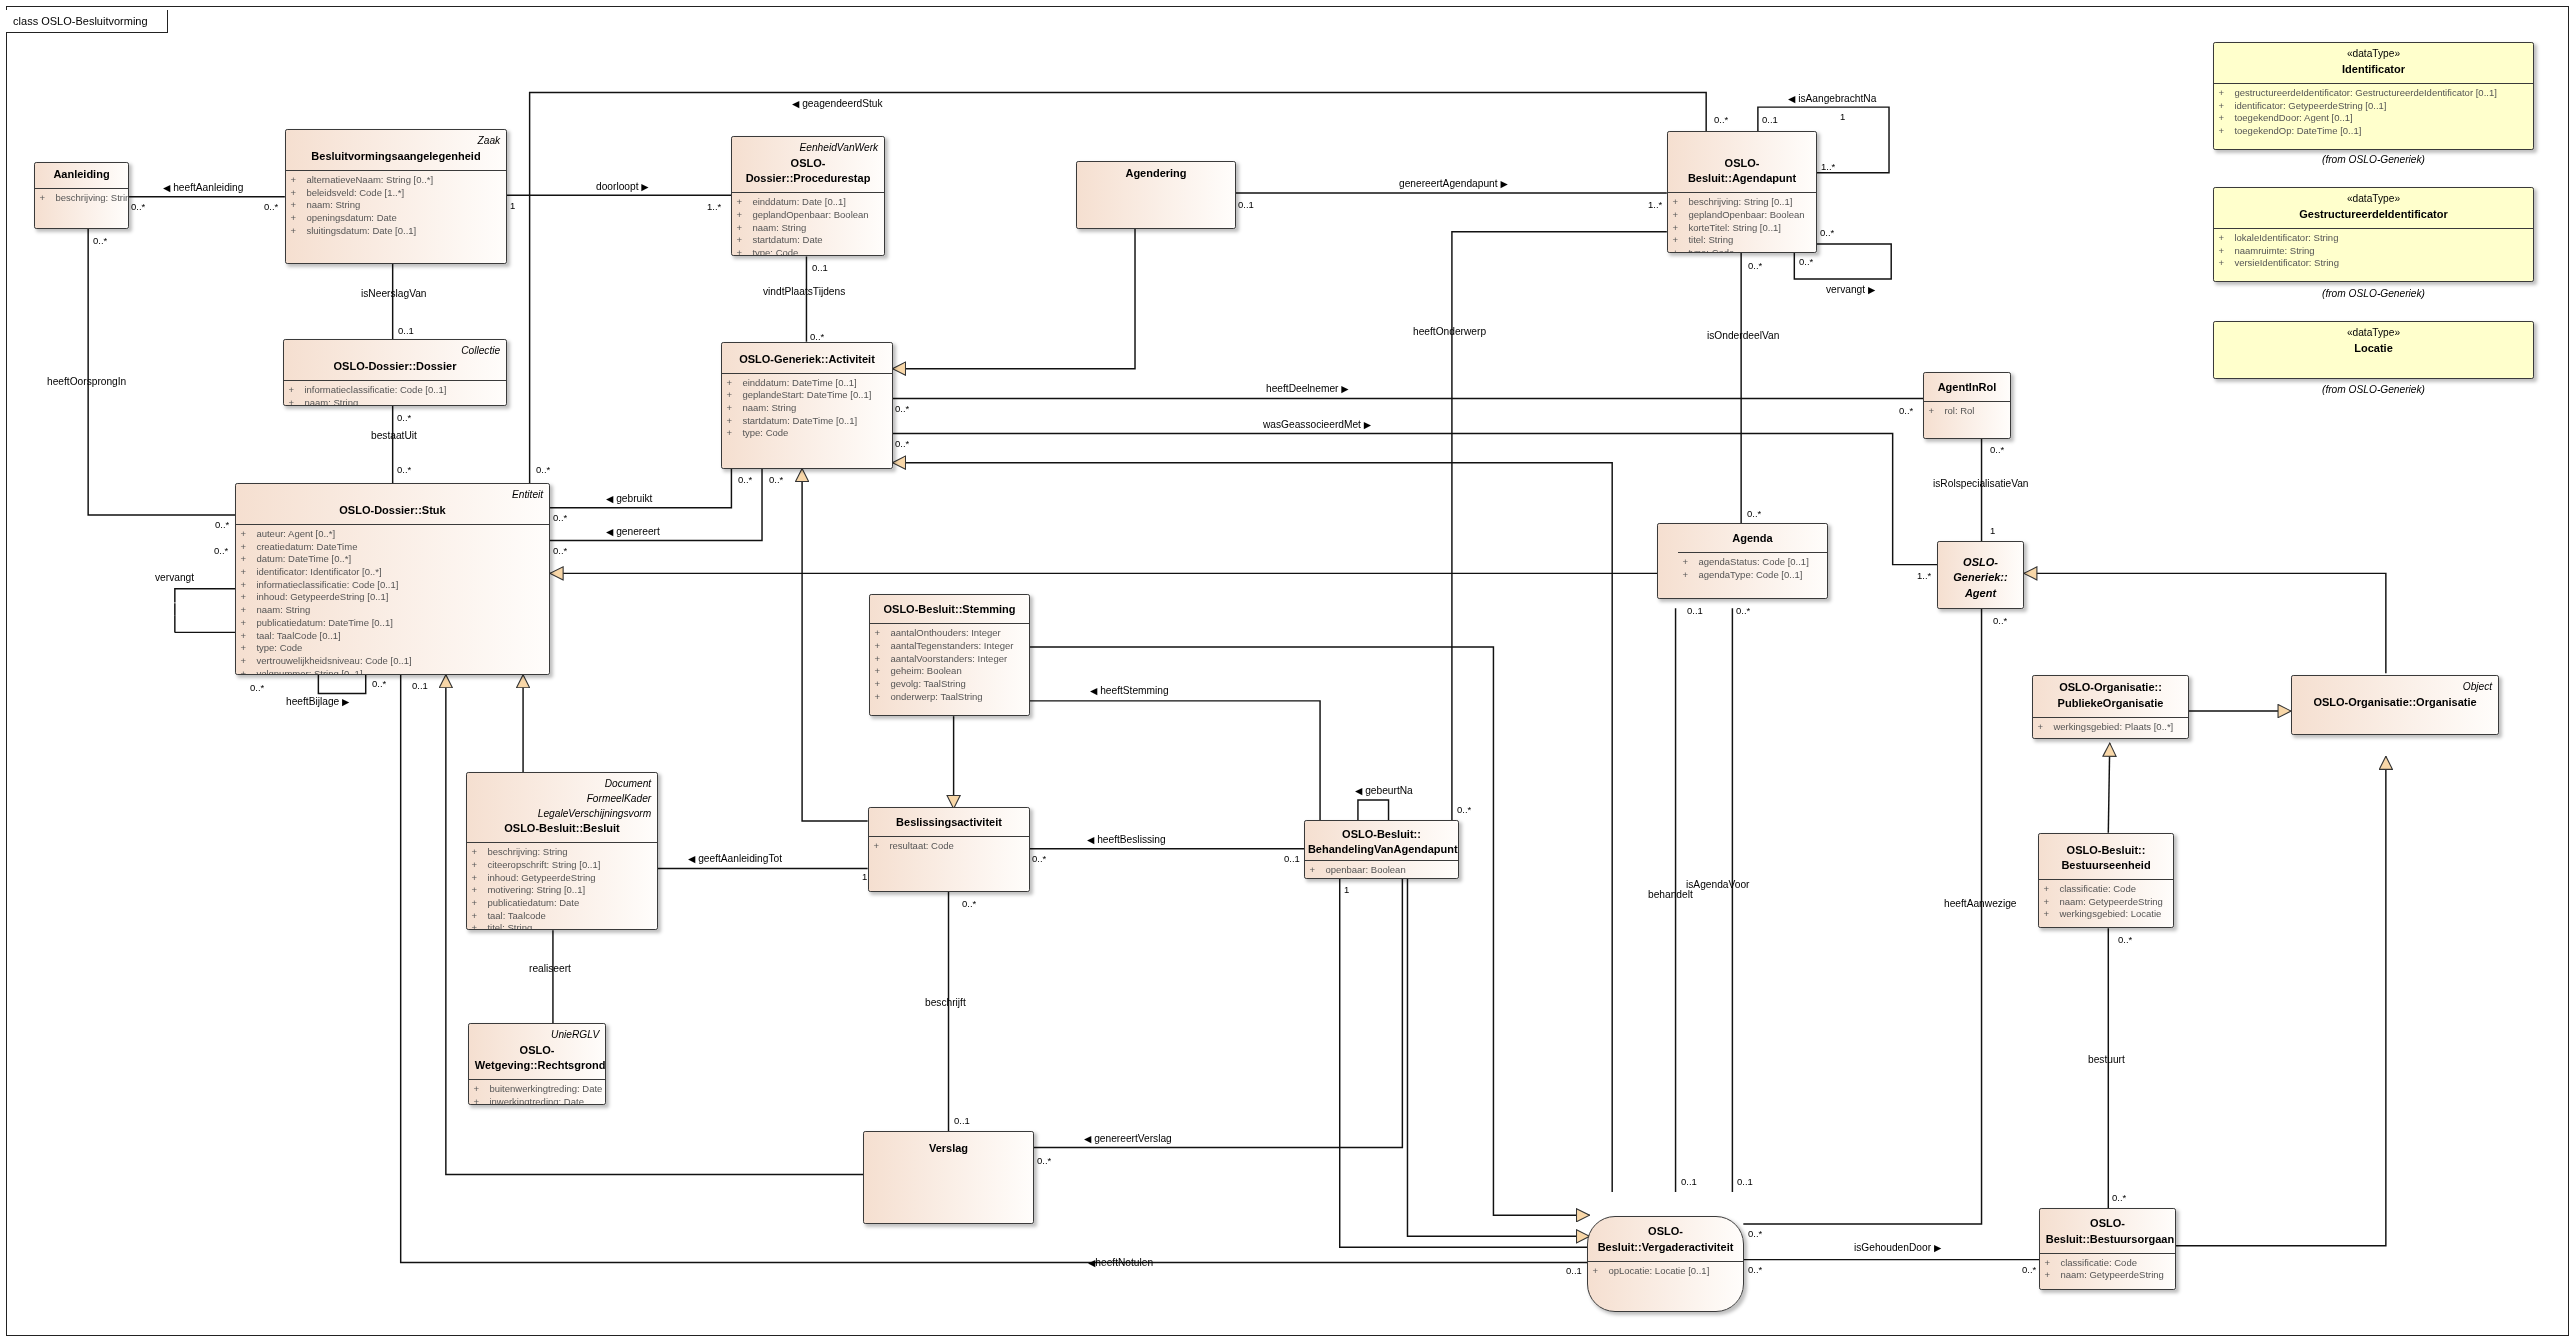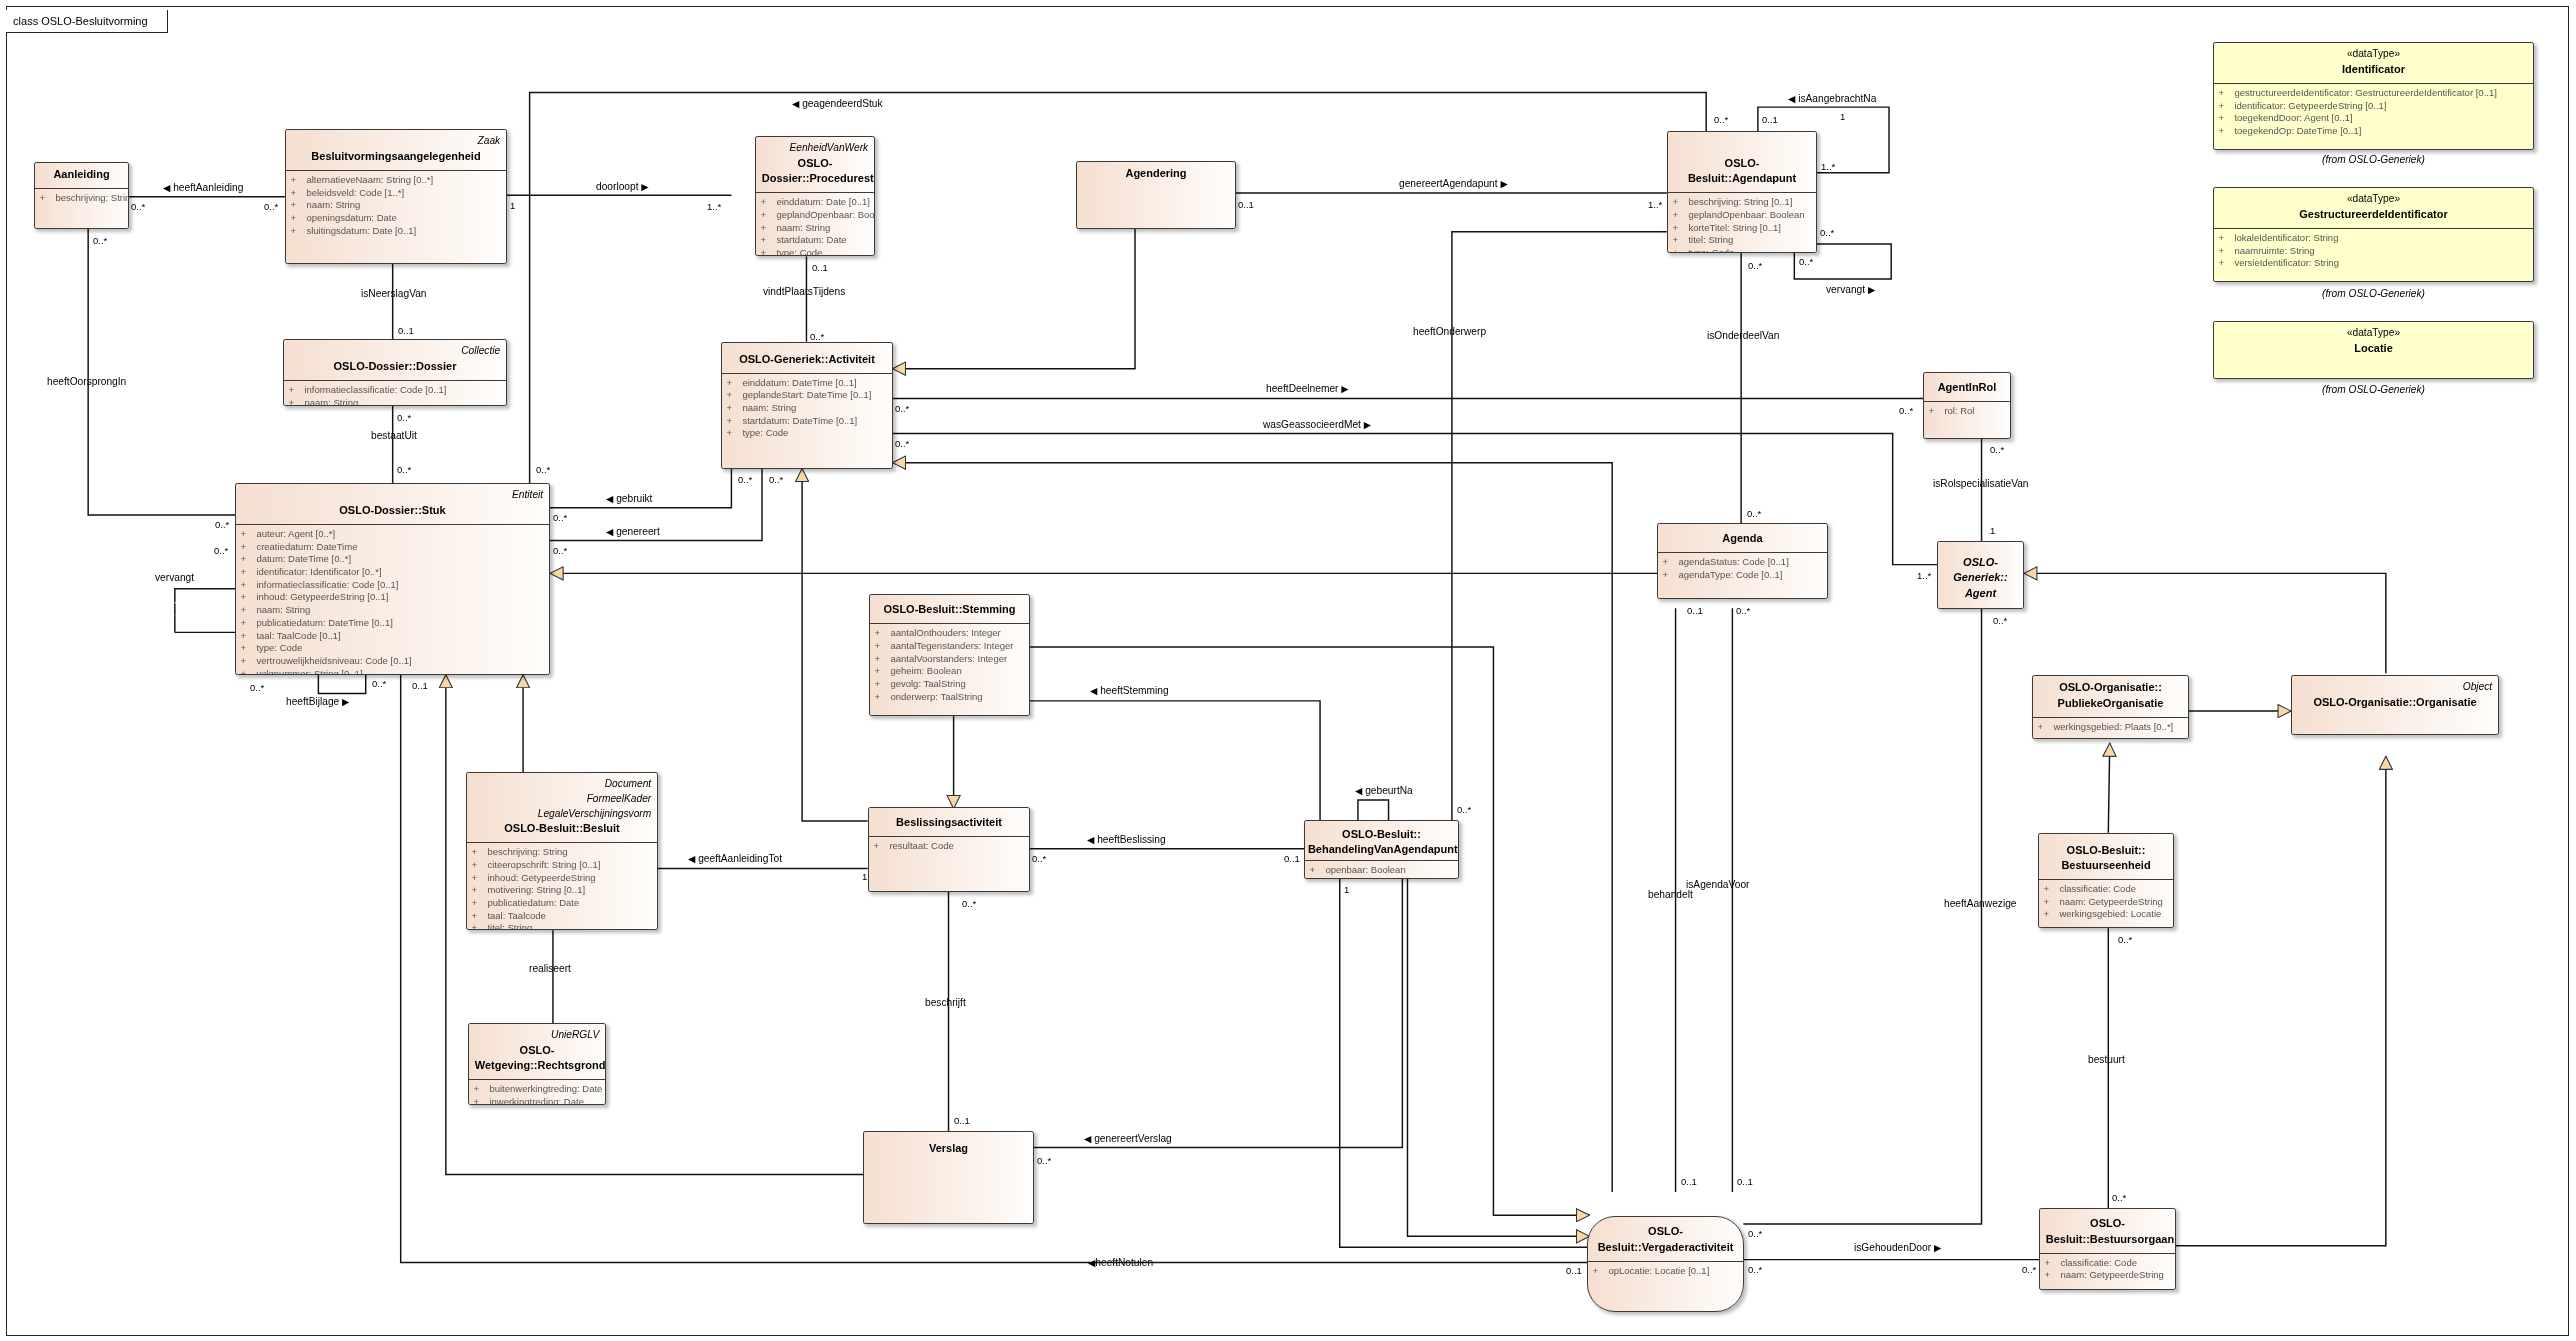--- a/index.html
+++ b/index.html
@@ -152,21 +152,21 @@
     </div>
   <div class="attrs">
     <div class="attr"><span class="plus">+</span><span>alternatieveNaam: String [0..*]</span></div>
     <div class="attr"><span class="plus">+</span><span>beleidsveld: Code [1..*]</span></div>
     <div class="attr"><span class="plus">+</span><span>naam: String</span></div>
     <div class="attr"><span class="plus">+</span><span>openingsdatum: Date</span></div>
     <div class="attr"><span class="plus">+</span><span>sluitingsdatum: Date [0..1]</span></div>
   </div>
 </div>
 
-<div class="cls" style="left:731px;top:136px;width:120px;height:120px;margin-left:24px;">
+<div class="cls" style="left:731px;top:136px;width:154px;height:120px;">
   <div class="hdr">
       <div class="stereo">EenheidVanWerk</div>
     <div class="cname">OSLO-Dossier::Procedurestap</div>
     </div>
   <div class="attrs">
     <div class="attr"><span class="plus">+</span><span>einddatum: Date [0..1]</span></div>
     <div class="attr"><span class="plus">+</span><span>geplandOpenbaar: Boolean</span></div>
     <div class="attr"><span class="plus">+</span><span>naam: String</span></div>
     <div class="attr"><span class="plus">+</span><span>startdatum: Date</span></div>
     <div class="attr"><span class="plus">+</span><span>type: Code</span></div>
@@ -239,21 +239,21 @@
 
 <div class="cls" style="left:1923px;top:372px;width:88px;height:67px;">
   <div class="hdr" style="padding-top:7.3px;">
       <div class="cname">AgentInRol</div>
     </div>
   <div class="attrs">
       <div class="attr"><span class="plus">+</span><span>rol: Rol</span></div>
     </div>
 </div>
 
-<div class="cls" style="left:1657px;top:523px;width:171px;height:76px;">
+<div class="cls" style="left:1657px;top:523px;width:171px;height:76px;padding-left:20px;">
   <div class="hdr" style="padding-top:7.3px;">
       <div class="cname">Agenda</div>
     </div>
   <div class="attrs">
     <div class="attr"><span class="plus">+</span><span>agendaStatus: Code [0..1]</span></div>
     <div class="attr"><span class="plus">+</span><span>agendaType: Code [0..1]</span></div>
   </div>
 </div>
 
 <div class="cls noattr" style="left:1937px;top:541px;width:87px;height:68px;">

